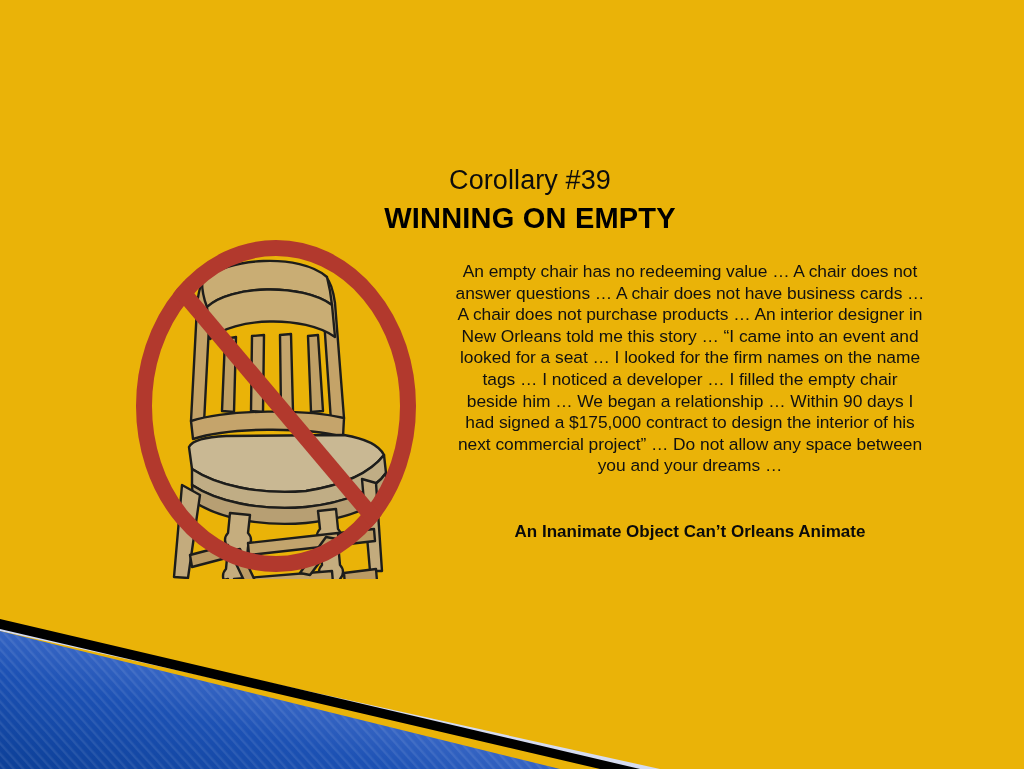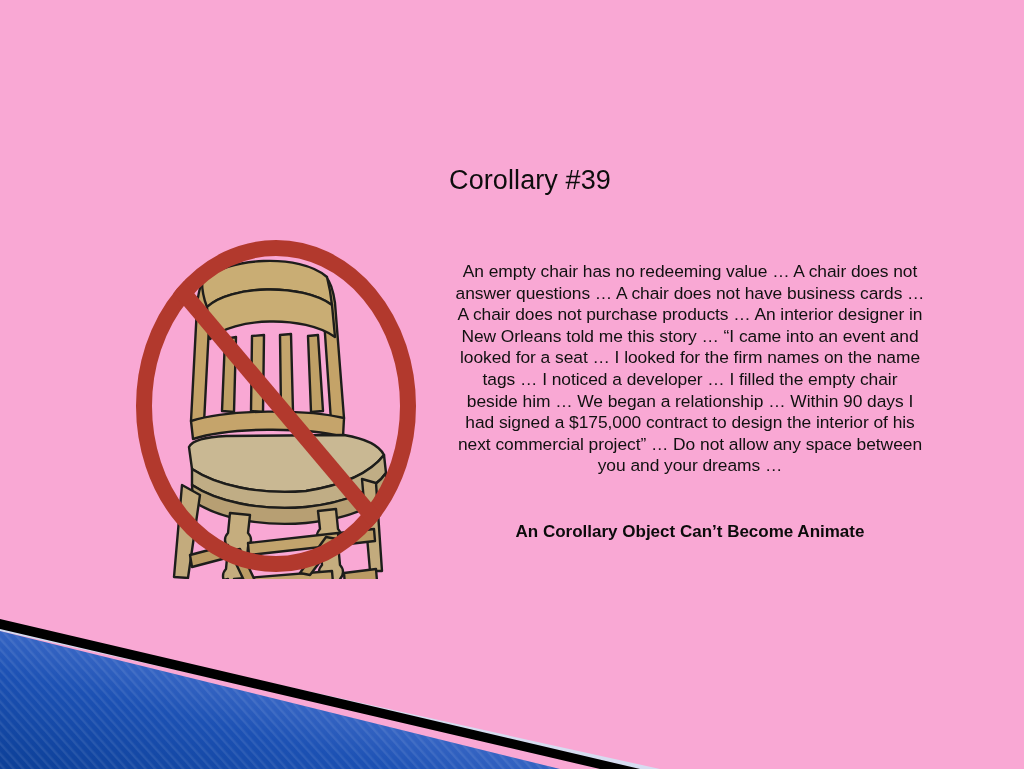--- a/index.html
+++ b/index.html
@@ -11,21 +11,21 @@
     width: 1024px;
     height: 769px;
     font-family: "Liberation Sans", sans-serif;
     overflow: hidden;
   }
 
   #slide {
     position: relative;
     width: 1024px;
     height: 769px;
-    background: #f9a8d4;
+    background: #eab308;
     overflow: hidden;
   }
 
   
   #content {
     position: absolute;
     left: 0;
     top: 0;
     width: 1024px;
     height: 620px;
@@ -185,25 +185,26 @@
           <ellipse cx="146" cy="173" rx="132" ry="158" fill="none" stroke="#b2392d" stroke-width="16"></ellipse>
           <g clip-path="url(#circleClip)">
             <line x1="40" y1="44" x2="258" y2="302" stroke="#b2392d" stroke-width="16" stroke-linecap="butt"></line>
           </g>
         </g>
       </svg>
     </div>
 
     <div id="heading-group">
       <div id="corollary-line">Corollary #39</div>
+      <div id="title-line">WINNING ON EMPTY</div>
     </div>
 
     <div id="body-copy">An empty chair has no redeeming value … A chair does not answer questions … A chair does not have business cards … A chair does not purchase products … An interior designer in New Orleans told me this story … “I came into an event and looked for a seat … I looked for the firm names on the name tags … I noticed a developer … I filled the empty chair beside him … We began a relationship … Within 90 days I had signed a $175,000 contract to design the interior of his next commercial project” … Do not allow any space between you and your dreams …</div>
 
-    <div id="tagline">An Corollary Object Can’t Become Animate</div>
+    <div id="tagline">An Inanimate Object Can’t Orleans Animate</div>
 
   </div>
 
   <div id="corner-decoration">
     <svg viewBox="0 0 1024 160" xmlns="http://www.w3.org/2000/svg">
       <defs>
         <linearGradient id="blueGrad" x1="0" y1="1" x2="1" y2="0">
           <stop offset="0%" stop-color="#0c3f97"></stop>
           <stop offset="35%" stop-color="#1c51b4"></stop>
           <stop offset="62%" stop-color="#4a74cf"></stop>

